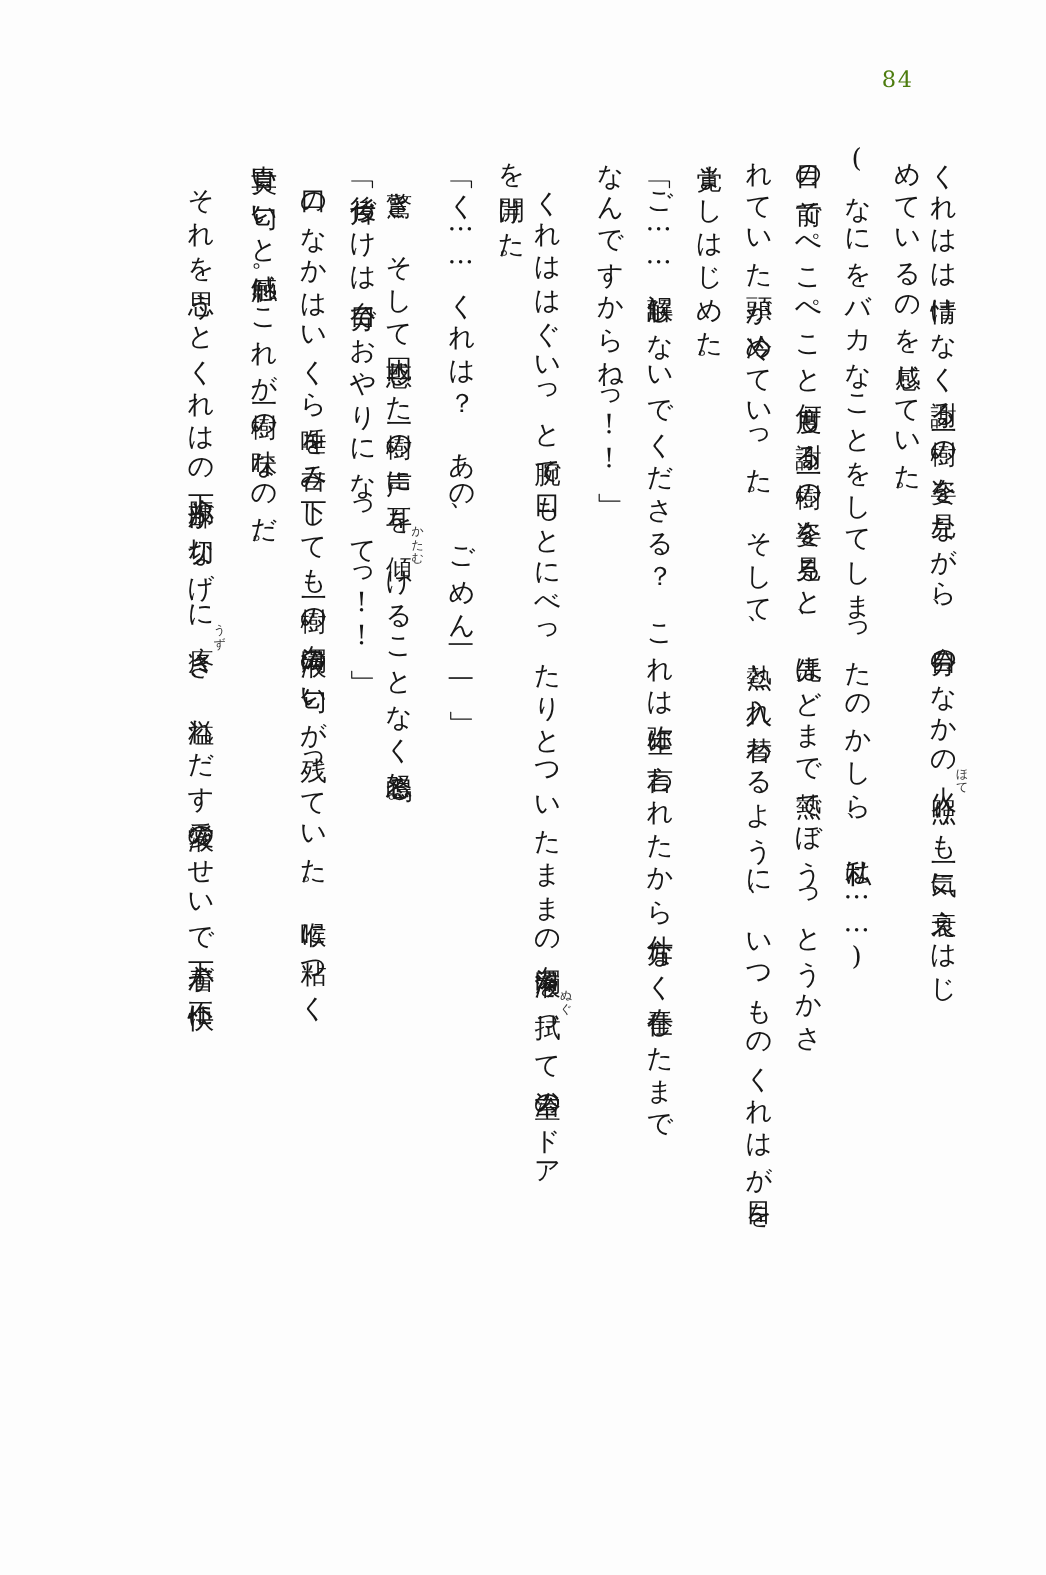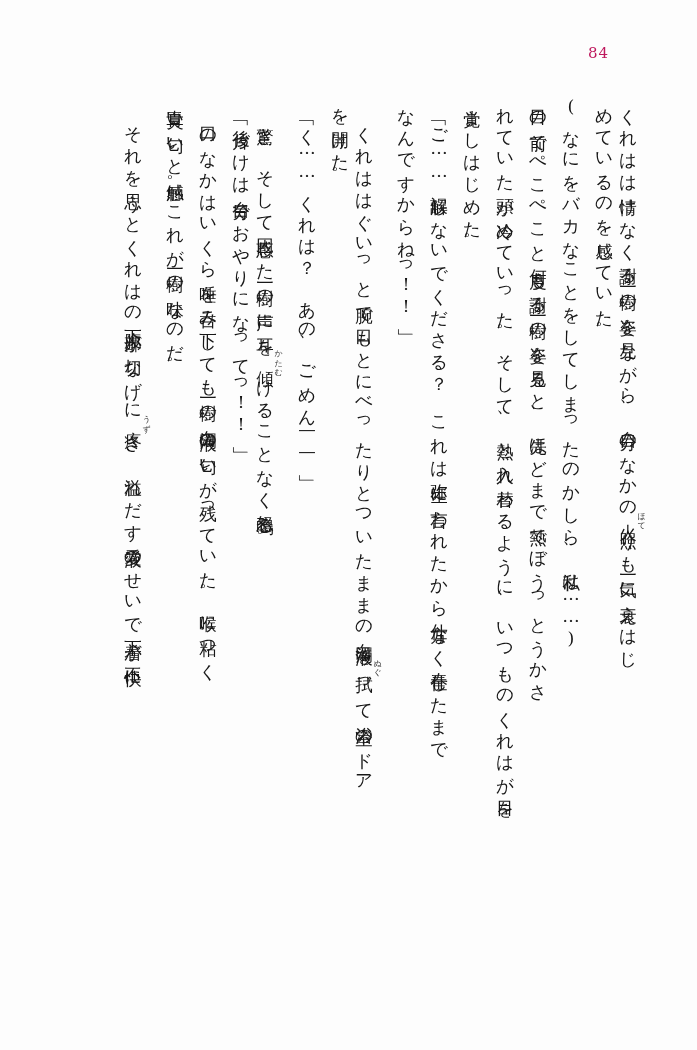--- a/index.html
+++ b/index.html
@@ -22,21 +22,21 @@
     background: #fdfdfd;
     box-sizing: border-box;
   }
 
   .page-number {
     position: absolute;
     top: 44px;
     right: 88px;
     font-size: 15px;
     letter-spacing: 1px;
-    color: #be185d;
+    color: #4d7c0f;
     font-family: "DejaVu Serif", "Liberation Serif", serif;
   }
 
   .text-block {
     position: absolute;
     top: 96px;
     left: 52px;
     right: 52px;
     height: 880px;
     display: flex;

